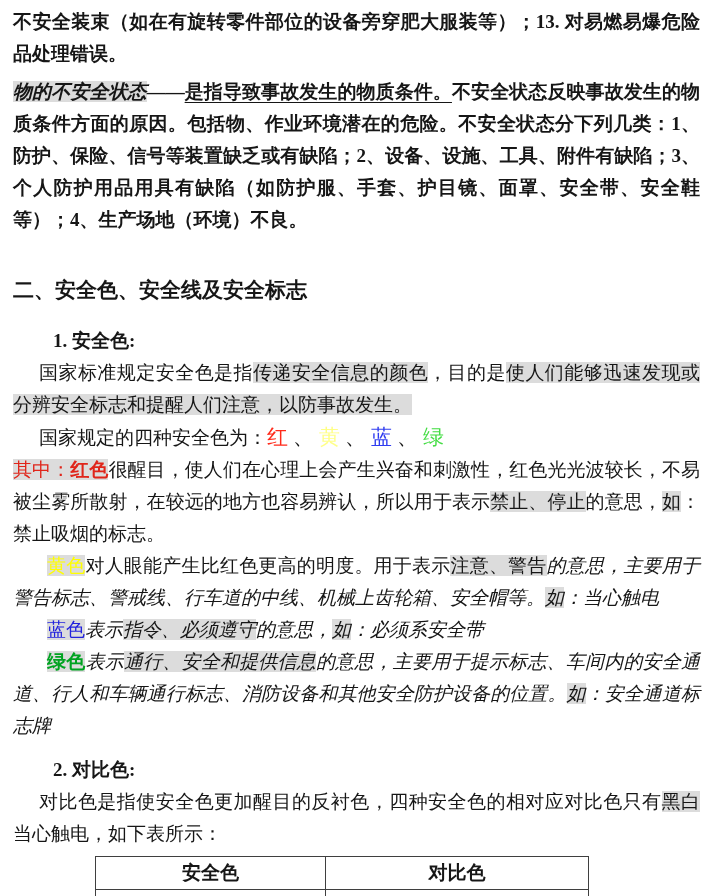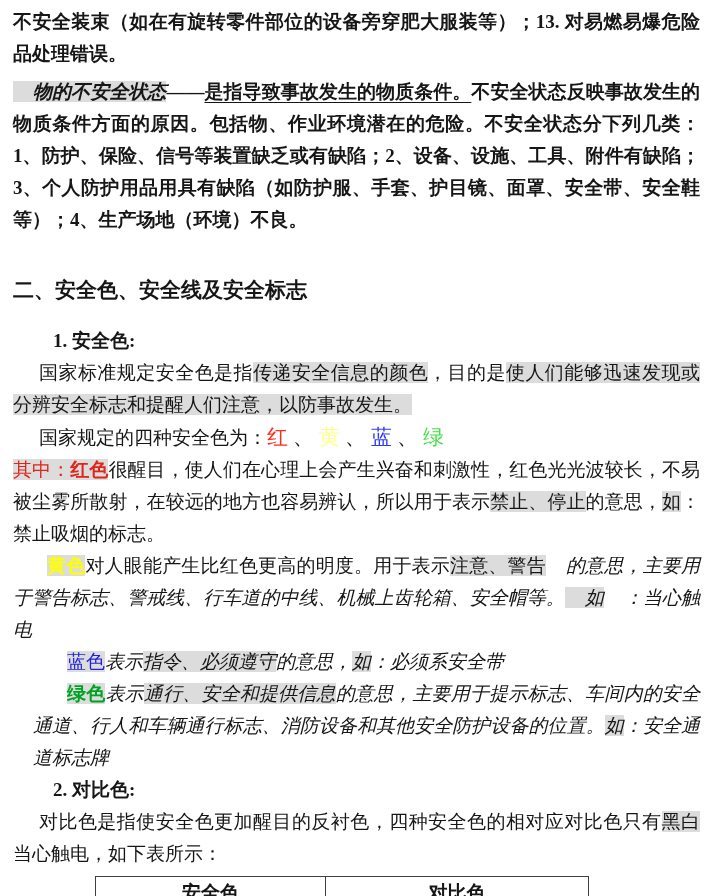--- a/index.html
+++ b/index.html
@@ -6,34 +6,34 @@
   body {
     width:714px; height:896px; box-sizing:border-box;
     background:#ffffff; overflow:hidden;
     padding:6px 14px 0 13px;
     font-family:"Liberation Serif","DejaVu Serif",serif;
     font-size:19px; line-height:32px; color:#161616;
     text-align:justify; text-justify:inter-ideograph;
   }
   p { margin:0; }
   .hei { font-family:Liberation Serif, serif; font-weight:600; }
-  .kai { font-style:italic;padding-left:20px; }
+  .kai { font-style:italic; }
   .hl { background:var(--highlight); }
   .u  { text-decoration:underline; text-underline-offset:4px; }
   .p2 { margin-top:6px; }
   .h2 {
     margin-top:36px; font-size:21px; font-weight:bold; line-height:36px;
   }
   .h3 { margin-top:17px; font-weight:bold; text-indent:40px; }
-  .h3b { margin-top:0; }
+  .h3b { margin-top:12px; }
   .ind  { text-indent:26px; }
   .ind2 { text-indent:34px; }
   .red    { color:var(--red); }
   .redb   { color:var(--red); font-weight:bold; }
-  .yellowb{ color:var(--yellow); font-weight:bold; }
+  .yellowb{ color:var(--yellow); font-weight:normal; }
   .blueb  { color:var(--blue); font-weight:normal; }
   .greenb { color:var(--green); font-weight:bold; }
   .c4 { font-size:21px; letter-spacing:5px; }
   .c-red    { color:var(--char_red); }
   .c-yellow { color:var(--char_yellow); }
   .c-blue   { color:var(--char_blue); }
   .c-green  { color:var(--char_green); }
   table.contrast {
     border-collapse:collapse; margin:6px 0 0 82px;
     width:493px; table-layout:fixed;

